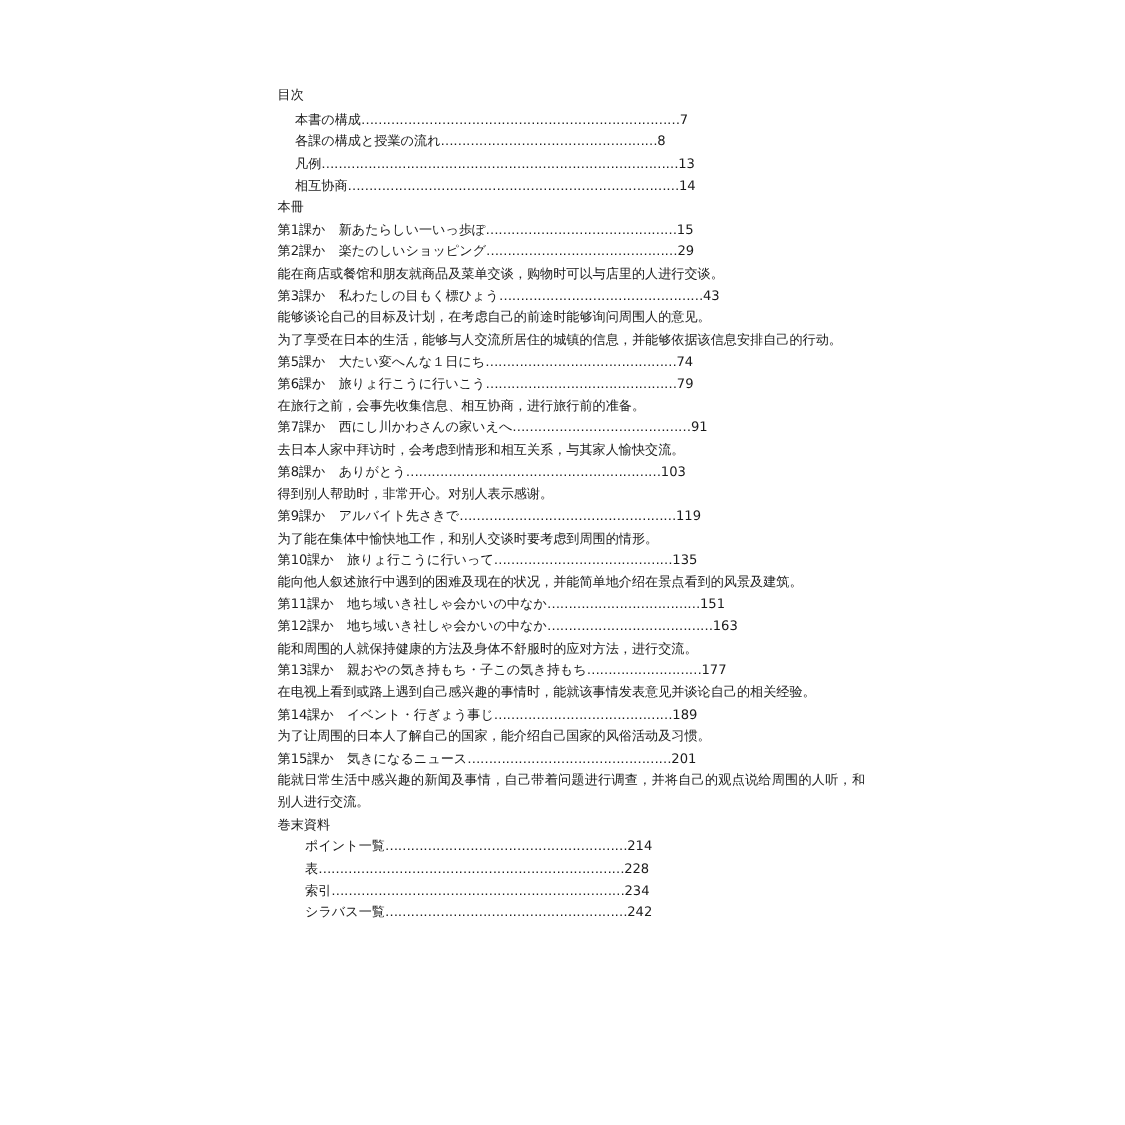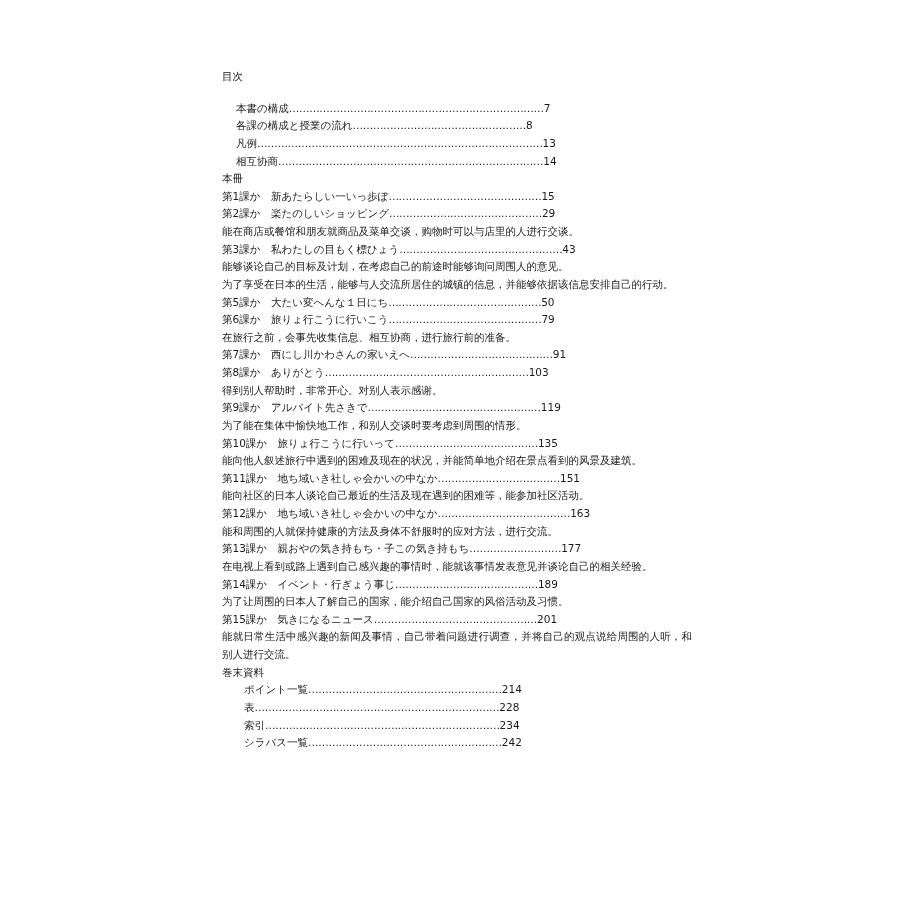--- a/index.html
+++ b/index.html
@@ -19,21 +19,21 @@
   .content {
     position: absolute;
     left: 222px;
     top: 68px;
     width: 470px;
     font-size: 10.5px;
     line-height: 1.68;
   }
   .toc-title {
     font-size: 10.5px;
-    margin-bottom: 14px;
+    margin-bottom: 2px;
   }
   .front-item {
     padding-left: 14px;
     white-space: nowrap;
   }
   .section-head {
     padding-left: 0px;
   }
   .lesson-title {
     white-space: nowrap;
@@ -85,51 +85,51 @@
     <div class="lesson-desc">能在商店或餐馆和朋友就商品及菜单交谈，购物时可以与店里的人进行交谈。</div>
 
     <div class="lesson-title">
       <span>第3課か　私わたしの目もく標ひょう</span><span class="leader">…………………………………………</span><span class="pg">43</span>
     </div>
     <div class="lesson-desc">能够谈论自己的目标及计划，在考虑自己的前途时能够询问周围人的意见。</div>
 
     <div class="lesson-desc">为了享受在日本的生活，能够与人交流所居住的城镇的信息，并能够依据该信息安排自己的行动。</div>
 
     <div class="lesson-title">
-      <span>第5課か　大たい変へんな１日にち</span><span class="leader">………………………………………</span><span class="pg">50</span>
+      <span>第5課か　大たい変へんな１日にち</span><span class="leader">………………………………………</span><span class="pg">74</span>
     </div>
 
     <div class="lesson-title">
       <span>第6課か　旅りょ行こうに行いこう</span><span class="leader">………………………………………</span><span class="pg">79</span>
     </div>
     <div class="lesson-desc">在旅行之前，会事先收集信息、相互协商，进行旅行前的准备。</div>
 
     <div class="lesson-title">
       <span>第7課か　西にし川かわさんの家いえへ</span><span class="leader">……………………………………</span><span class="pg">91</span>
     </div>
+    <div class="lesson-desc">去日本人家中拜访时，会考虑到情形和相互关系，与其家人愉快交流。</div>
 
     <div class="lesson-title">
       <span>第8課か　ありがとう</span><span class="leader">……………………………………………………</span><span class="pg">103</span>
     </div>
     <div class="lesson-desc">得到别人帮助时，非常开心。对别人表示感谢。</div>
 
     <div class="lesson-title">
       <span>第9課か　アルバイト先さきで</span><span class="leader">……………………………………………</span><span class="pg">119</span>
     </div>
     <div class="lesson-desc">为了能在集体中愉快地工作，和别人交谈时要考虑到周围的情形。</div>
 
     <div class="lesson-title">
       <span>第10課か　旅りょ行こうに行いって</span><span class="leader">……………………………………</span><span class="pg">135</span>
     </div>
     <div class="lesson-desc">能向他人叙述旅行中遇到的困难及现在的状况，并能简单地介绍在景点看到的风景及建筑。</div>
 
     <div class="lesson-title">
       <span>第11課か　地ち域いき社しゃ会かいの中なか</span><span class="leader">………………………………</span><span class="pg">151</span>
     </div>
-    <div class="lesson-desc">能向社区的日本人谈论自己最近的生活及现在遇到的困难等，能参加社区活动。</div>
 
     <div class="lesson-title">
       <span>第12課か　地ち域いき社しゃ会かいの中なか</span><span class="leader">…………………………………</span><span class="pg">163</span>
     </div>
     <div class="lesson-desc">能和周围的人就保持健康的方法及身体不舒服时的应对方法，进行交流。</div>
 
     <div class="lesson-title">
       <span>第13課か　親おやの気き持もち・子この気き持もち</span><span class="leader">………………………</span><span class="pg">177</span>
     </div>
     <div class="lesson-desc">在电视上看到或路上遇到自己感兴趣的事情时，能就该事情发表意见并谈论自己的相关经验。</div>

